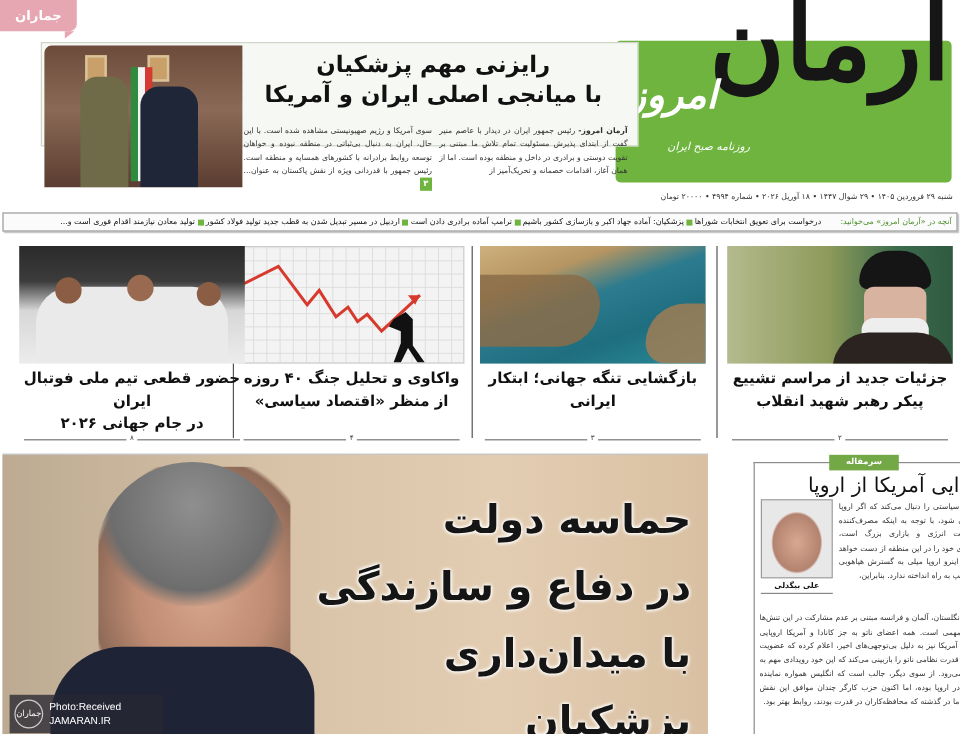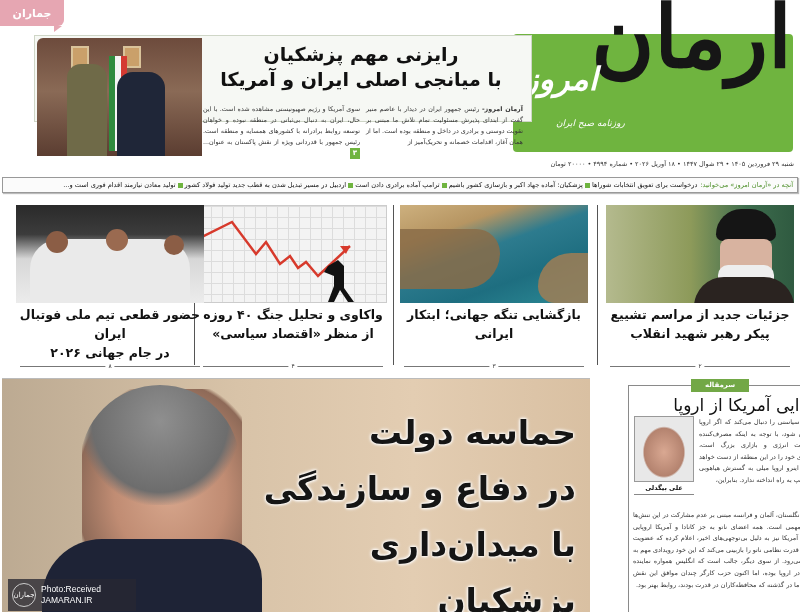--- a/index.html
+++ b/index.html
@@ -27,21 +27,21 @@
   .top-photo .p1 { position: absolute; left: 30px; top: 26px; width: 40px; height: 92px; background: #6f6a48; border-radius: 14px 14px 0 0; }
   .top-photo .p2 { position: absolute; left: 80px; top: 34px; width: 48px; height: 84px; background: #1f2638; border-radius: 16px 16px 0 0; }
   .top-headline { position: absolute; right: 10px; top: 6px; width: 320px; text-align: center; font-size: 19px; font-weight: bold; line-height: 25px; color: #111; }
   .top-body { position: absolute; right: 8px; top: 68px; width: 320px; display: flex; gap: 6px; font-size: 6.4px; line-height: 11px; color: #333; }
   .top-body p { flex: 1; text-align: justify; }
   .top-body .lead { font-weight: bold; }
   .page-badge { display: inline-block; background: #6fb43f; color: #fff; font-weight: bold; font-size: 7px; padding: 0 3px; margin-left: 2px; }
 
   
   .ticker { position: absolute; left: 2px; top: 177px; width: 796px; height: 16px; border: 1px solid #999; background: #fbfbfb; box-shadow: 1px 1px 1px #bbb; display: flex; align-items: center; font-size: 6.6px; white-space: nowrap; overflow: hidden; padding: 0 4px; }
-  .ticker .lbl { color: #4d8f2a; margin-left: 3px; }
+  .ticker .lbl { color: #4d8f2a; margin-left: 16px; }
   .ticker .sq { display: inline-block; width: 5px; height: 5px; background: #6fb43f; margin: 0 2px; vertical-align: middle; }
 
   
   .tiles { position: absolute; left: 0; top: 205px; width: 800px; height: 168px; }
   .tile { position: absolute; top: 0; width: 188px; height: 168px; }
   .tile .img { position: absolute; left: 0; top: 0; width: 100%; height: 98px; overflow: hidden; }
   .tile .cap { position: absolute; left: 0; top: 100px; width: 100%; text-align: center; font-size: 12.5px; font-weight: bold; line-height: 19px; color: #111; }
   .tile .rule { position: absolute; left: 4px; right: 4px; top: 161px; height: 1px; background: #777; }
   .tile .pnum { position: absolute; left: 50%; top: 157px; transform: translateX(-50%); background: #fff; font-size: 6px; padding: 0 3px; color: #333; }
   .vsep { position: absolute; top: 0; width: 1px; height: 160px; background: #555; }

